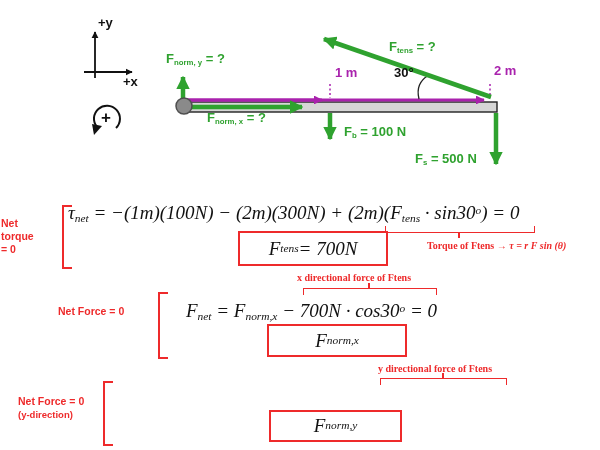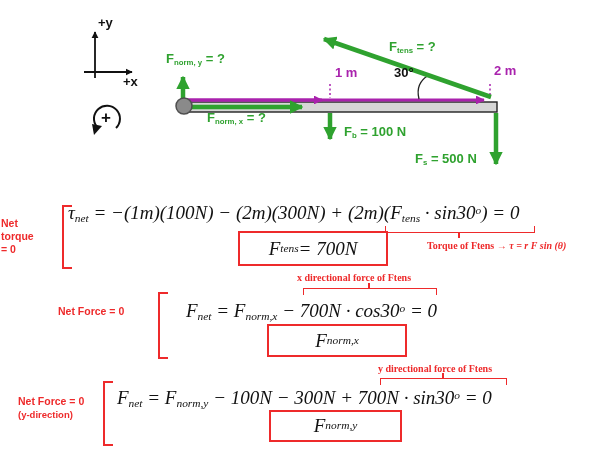--- a/index.html
+++ b/index.html
@@ -127,19 +127,18 @@
 
   <div class="rsmall" style="left:378px;top:363px;font-size:10px">y directional force of Ftens</div>
   <div class="obrace" style="left:380px;top:378px;width:125px"></div>
   <div class="stem" style="left:442px;top:373px;height:5px"></div>
 
   <div class="rlabel" style="left:18px;top:395px;width:80px">
     <div>Net Force = 0</div>
     <div class="l2">(y-direction)</div>
   </div>
   <div class="sq-bracket" style="left:103px;top:381px;height:61px"></div>
-  <div class="eq" style="left:117px;top:387px"><span>F</span><span class="sub">net</span><span> = F</span><span class="sub">norm,y</span><span> − 100N − 300N + 700N · sin30</span><span class="sup">o</span><span> = 0</span></div>
   <div class="rbox" style="left:269px;top:410px;width:129px;height:28px">
       <span>F</span>
       <span class="sub">norm,y</span>
     </div>
 
 </div>
 
 </body></html>

